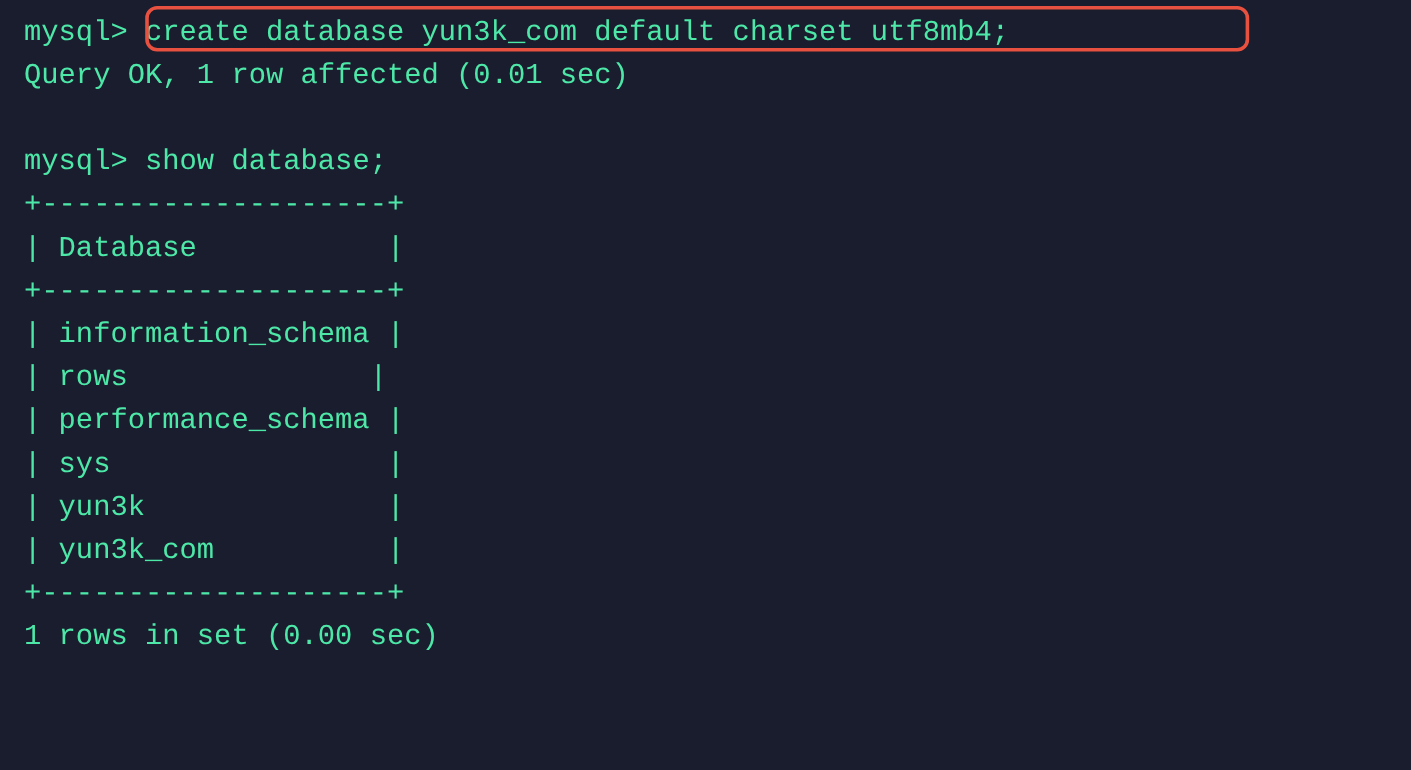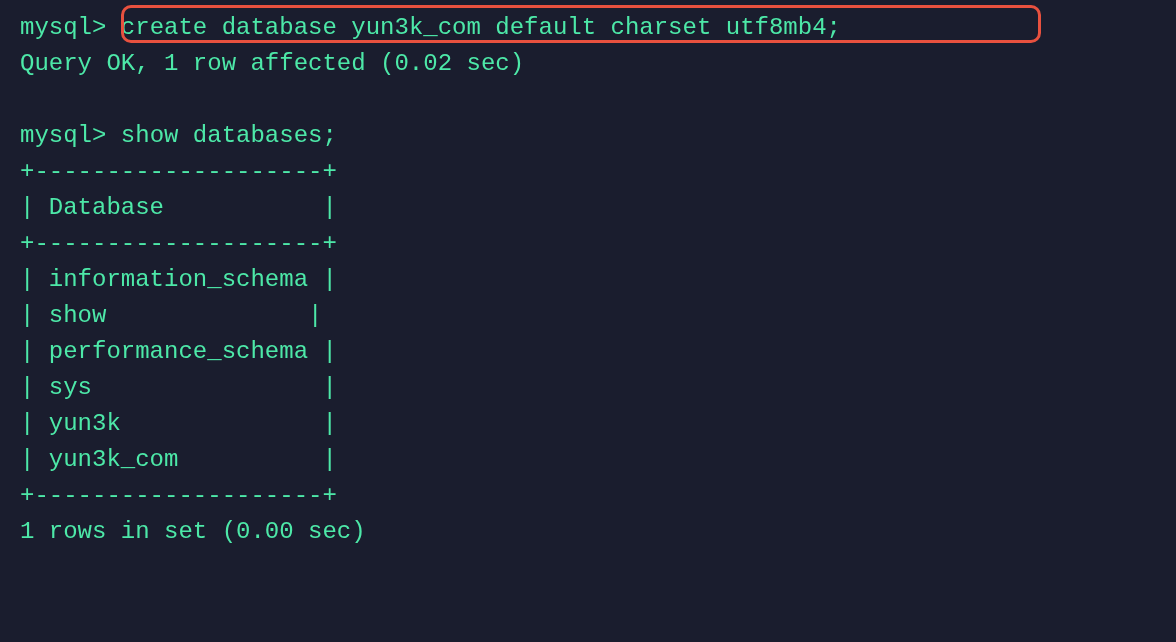--- a/index.html
+++ b/index.html
@@ -25,26 +25,26 @@
       height: 38px;
       pointer-events: none;
     }
   </style>
 </head>
 <body>
 
 <div class="highlight-box"></div>
 
 <div class="line"><span>mysql&gt; </span><span>create database yun3k_com default charset utf8mb4;</span></div>
-<div class="line">Query OK, 1 row affected (0.02 sec)</div>
+<div class="line">Query OK, 1 row affected (0.01 sec)</div>
 <div class="line">&nbsp;</div>
-<div class="line"><span>mysql&gt; </span><span>show databases;</span></div>
+<div class="line"><span>mysql&gt; </span><span>show database;</span></div>
 <div class="line">+--------------------+</div>
 <div class="line">| Database           |</div>
 <div class="line">+--------------------+</div>
 <div class="line">| information_schema |</div>
-<div class="line">| show              |</div>
+<div class="line">| rows              |</div>
 <div class="line">| performance_schema |</div>
 <div class="line">| sys                |</div>
 <div class="line">| yun3k              |</div>
 <div class="line">| yun3k_com          |</div>
 <div class="line">+--------------------+</div>
 <div class="line">1 rows in set (0.00 sec)</div>
 
 </body></html>

